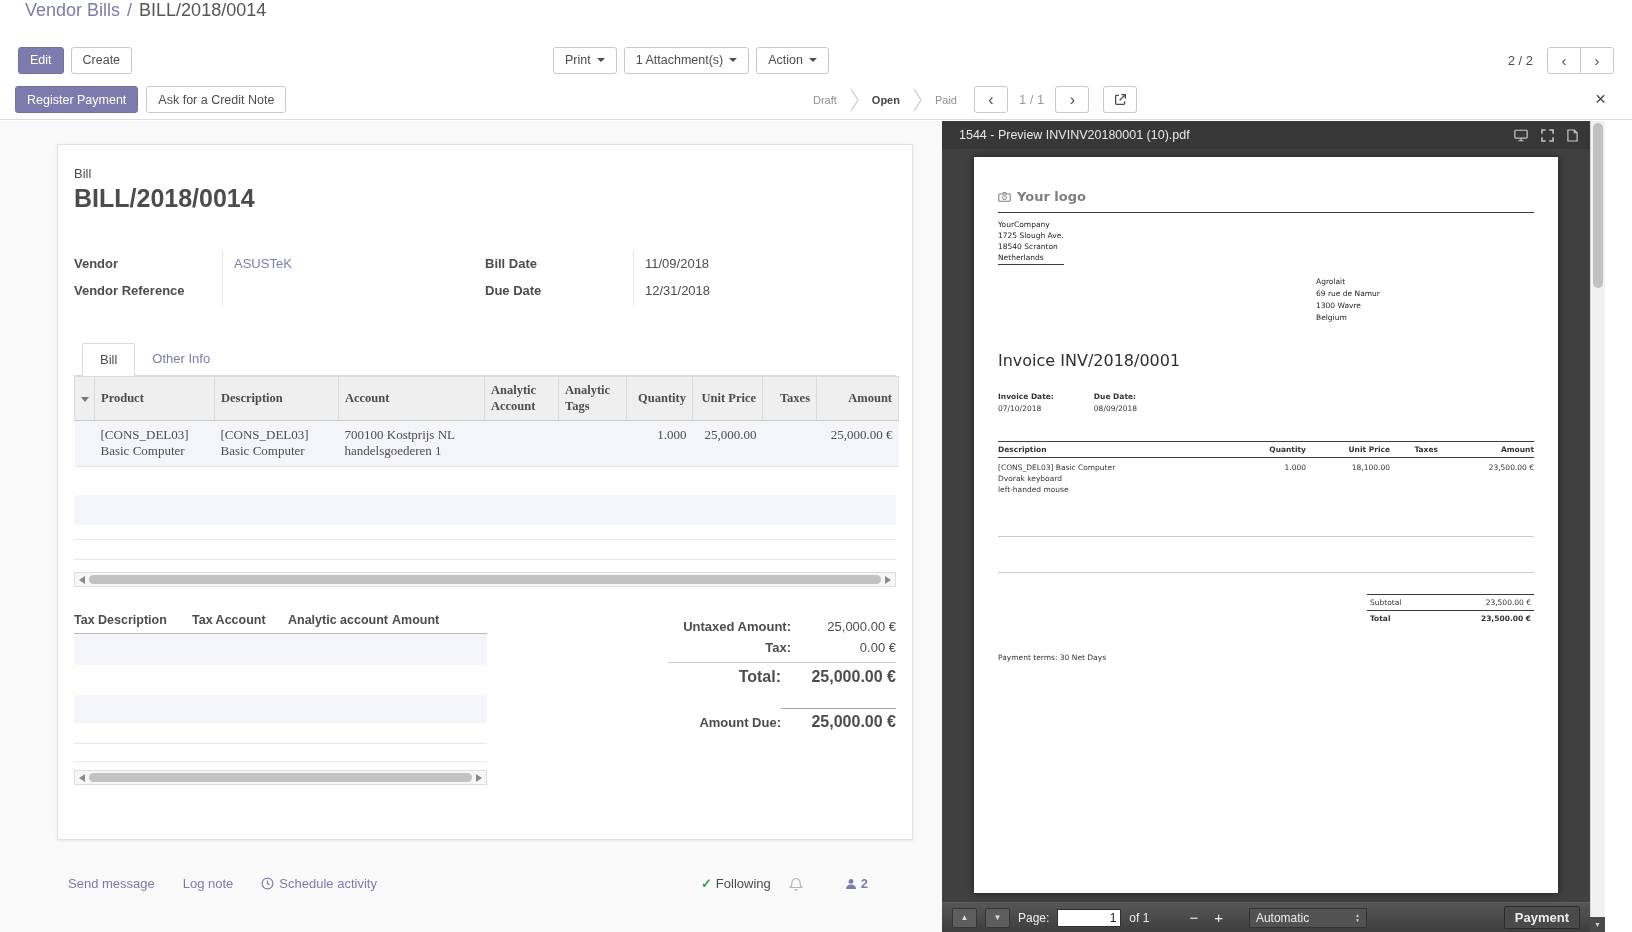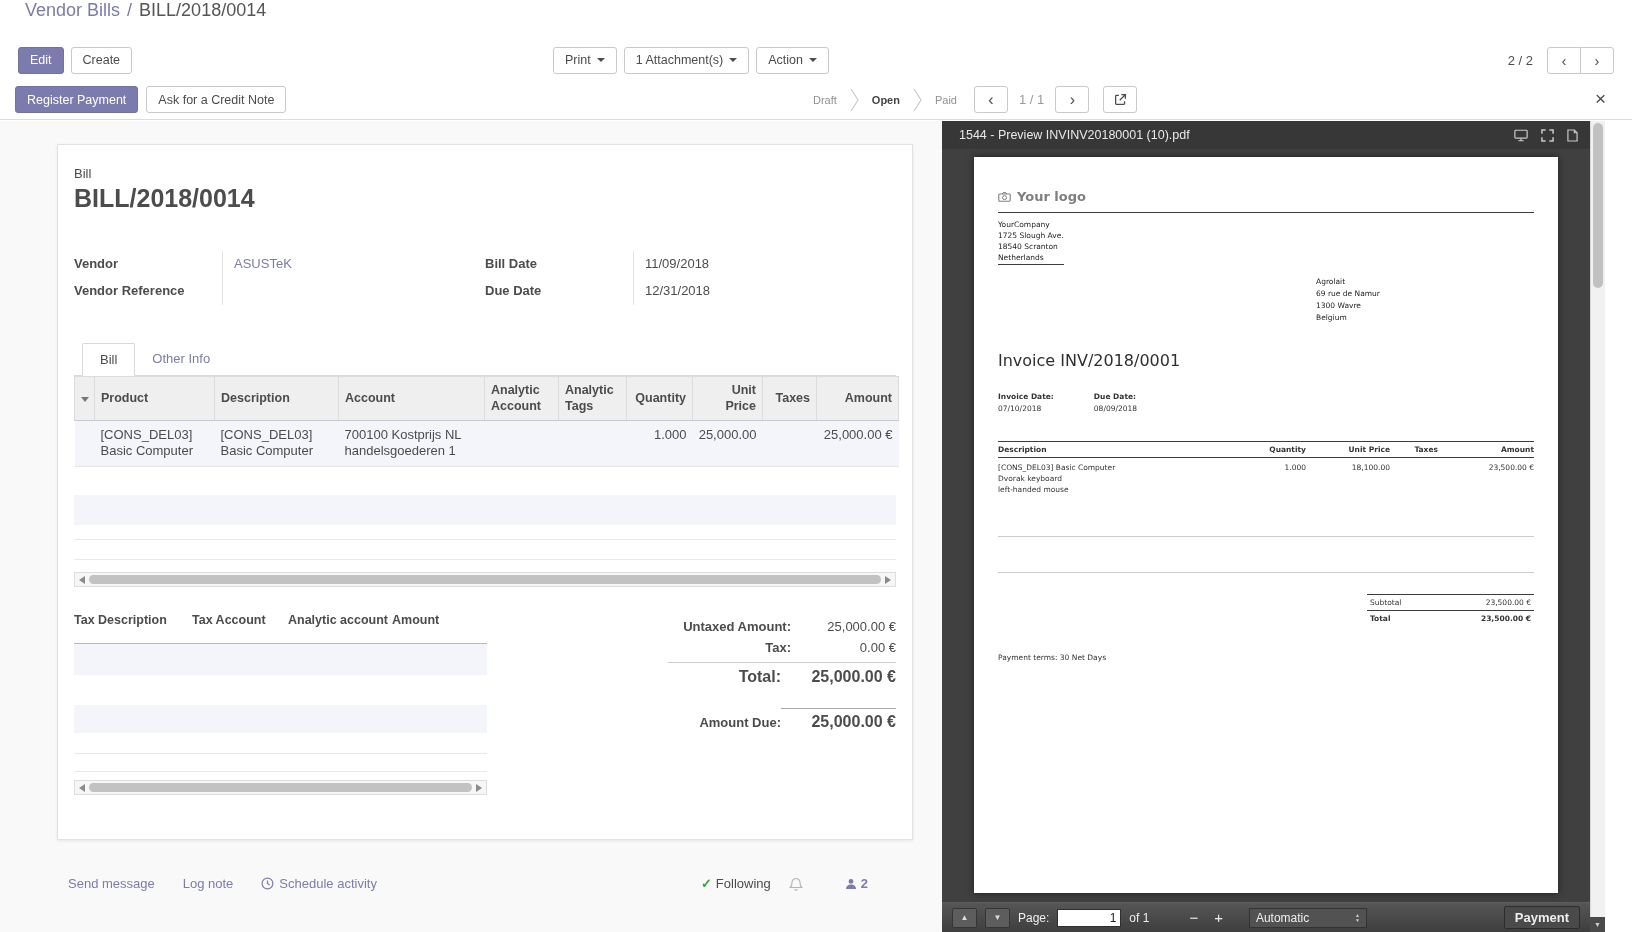--- a/index.html
+++ b/index.html
@@ -65,21 +65,21 @@
   .f-value { border-left:1px solid #e6e6e6; padding:5px 0 5px 11px; min-height:27px; }
   .m2o-link { color:#7c7bad; cursor:pointer; }
 
   
   .tabs { display:flex; margin-top:38px; border-bottom:1px solid #d9d9d9; padding-left:8px; }
   .tab { padding:8px 17px; font-size:13px; color:#7c7bad; cursor:pointer; }
   .tab.active { color:#4c4c4c; background:#fff; border:1px solid #d9d9d9; border-bottom:1px solid #fff;
     margin-bottom:-1px; border-radius:2px 2px 0 0; }
 
   
-  table.o-list { width:100%; border-collapse:collapse; table-layout:fixed; }
+  table.o-list { width:100%; border-collapse:collapse; table-layout:fixed;font-family:Liberation Serif, serif; }
   .o-list th { background:#efefef; border:1px solid #dcdcdc; border-bottom:1px solid #c9c9c9;
     padding:5px 6px; font-size:12.5px; text-align:left; color:#4c4c4c; vertical-align:middle; line-height:1.3; }
   .o-list th.num { text-align:right; }
   .o-list th.handle { text-align:center; padding:5px 2px; }
   .o-list td { padding:6px; font-size:13px; vertical-align:top; line-height:1.3; border-bottom:1px solid #e6e6e6; }
   .o-list td.num { text-align:right; }
   tr.data-row { background:#f4f4fb; cursor:pointer; }
   .sort-caret { display:inline-block; width:0; height:0;
     border-left:4px solid transparent; border-right:4px solid transparent; border-top:5px solid #777; }
 
@@ -89,21 +89,21 @@
   
   .hscroll { height:15px; background:#f6f6f6; border:1px solid #ddd; display:flex; align-items:center; padding:0 4px; }
   .hs-thumb { flex:1; height:9px; background:#c2c2c2; border-radius:5px; margin:0 4px; }
   .tri-l { width:0; height:0; border:4px solid transparent; border-left:none; border-right:6px solid #8a8a8a; }
   .tri-r { width:0; height:0; border:4px solid transparent; border-right:none; border-left:6px solid #8a8a8a; }
 
   
   .bottom-section { display:flex; justify-content:space-between; margin-top:26px; }
   .tax-zone { width:413px; }
   .tax-headers { display:flex; font-size:12.5px; font-weight:bold; color:#4c4c4c;
-    padding-bottom:16px; border-bottom:1px solid #b9b9b9; }
+    padding-bottom:6px; border-bottom:1px solid #b9b9b9; }
   .tax-headers span:nth-child(1){ width:118px; }
   .tax-headers span:nth-child(2){ width:96px; }
   .tax-headers span:nth-child(3){ width:104px; }
   .tax-headers span:nth-child(4){ width:95px; }
 
   .totals { width:228px; padding-top:3px; font-size:13px; }
   .t-row { display:flex; justify-content:flex-end; align-items:baseline; padding:3px 0; }
   .t-label { font-weight:bold; color:#4c4c4c; }
   .t-value { width:105px; text-align:right; }
   .t-hr { border-top:1px solid #ccc; margin:4px 0 2px; }

